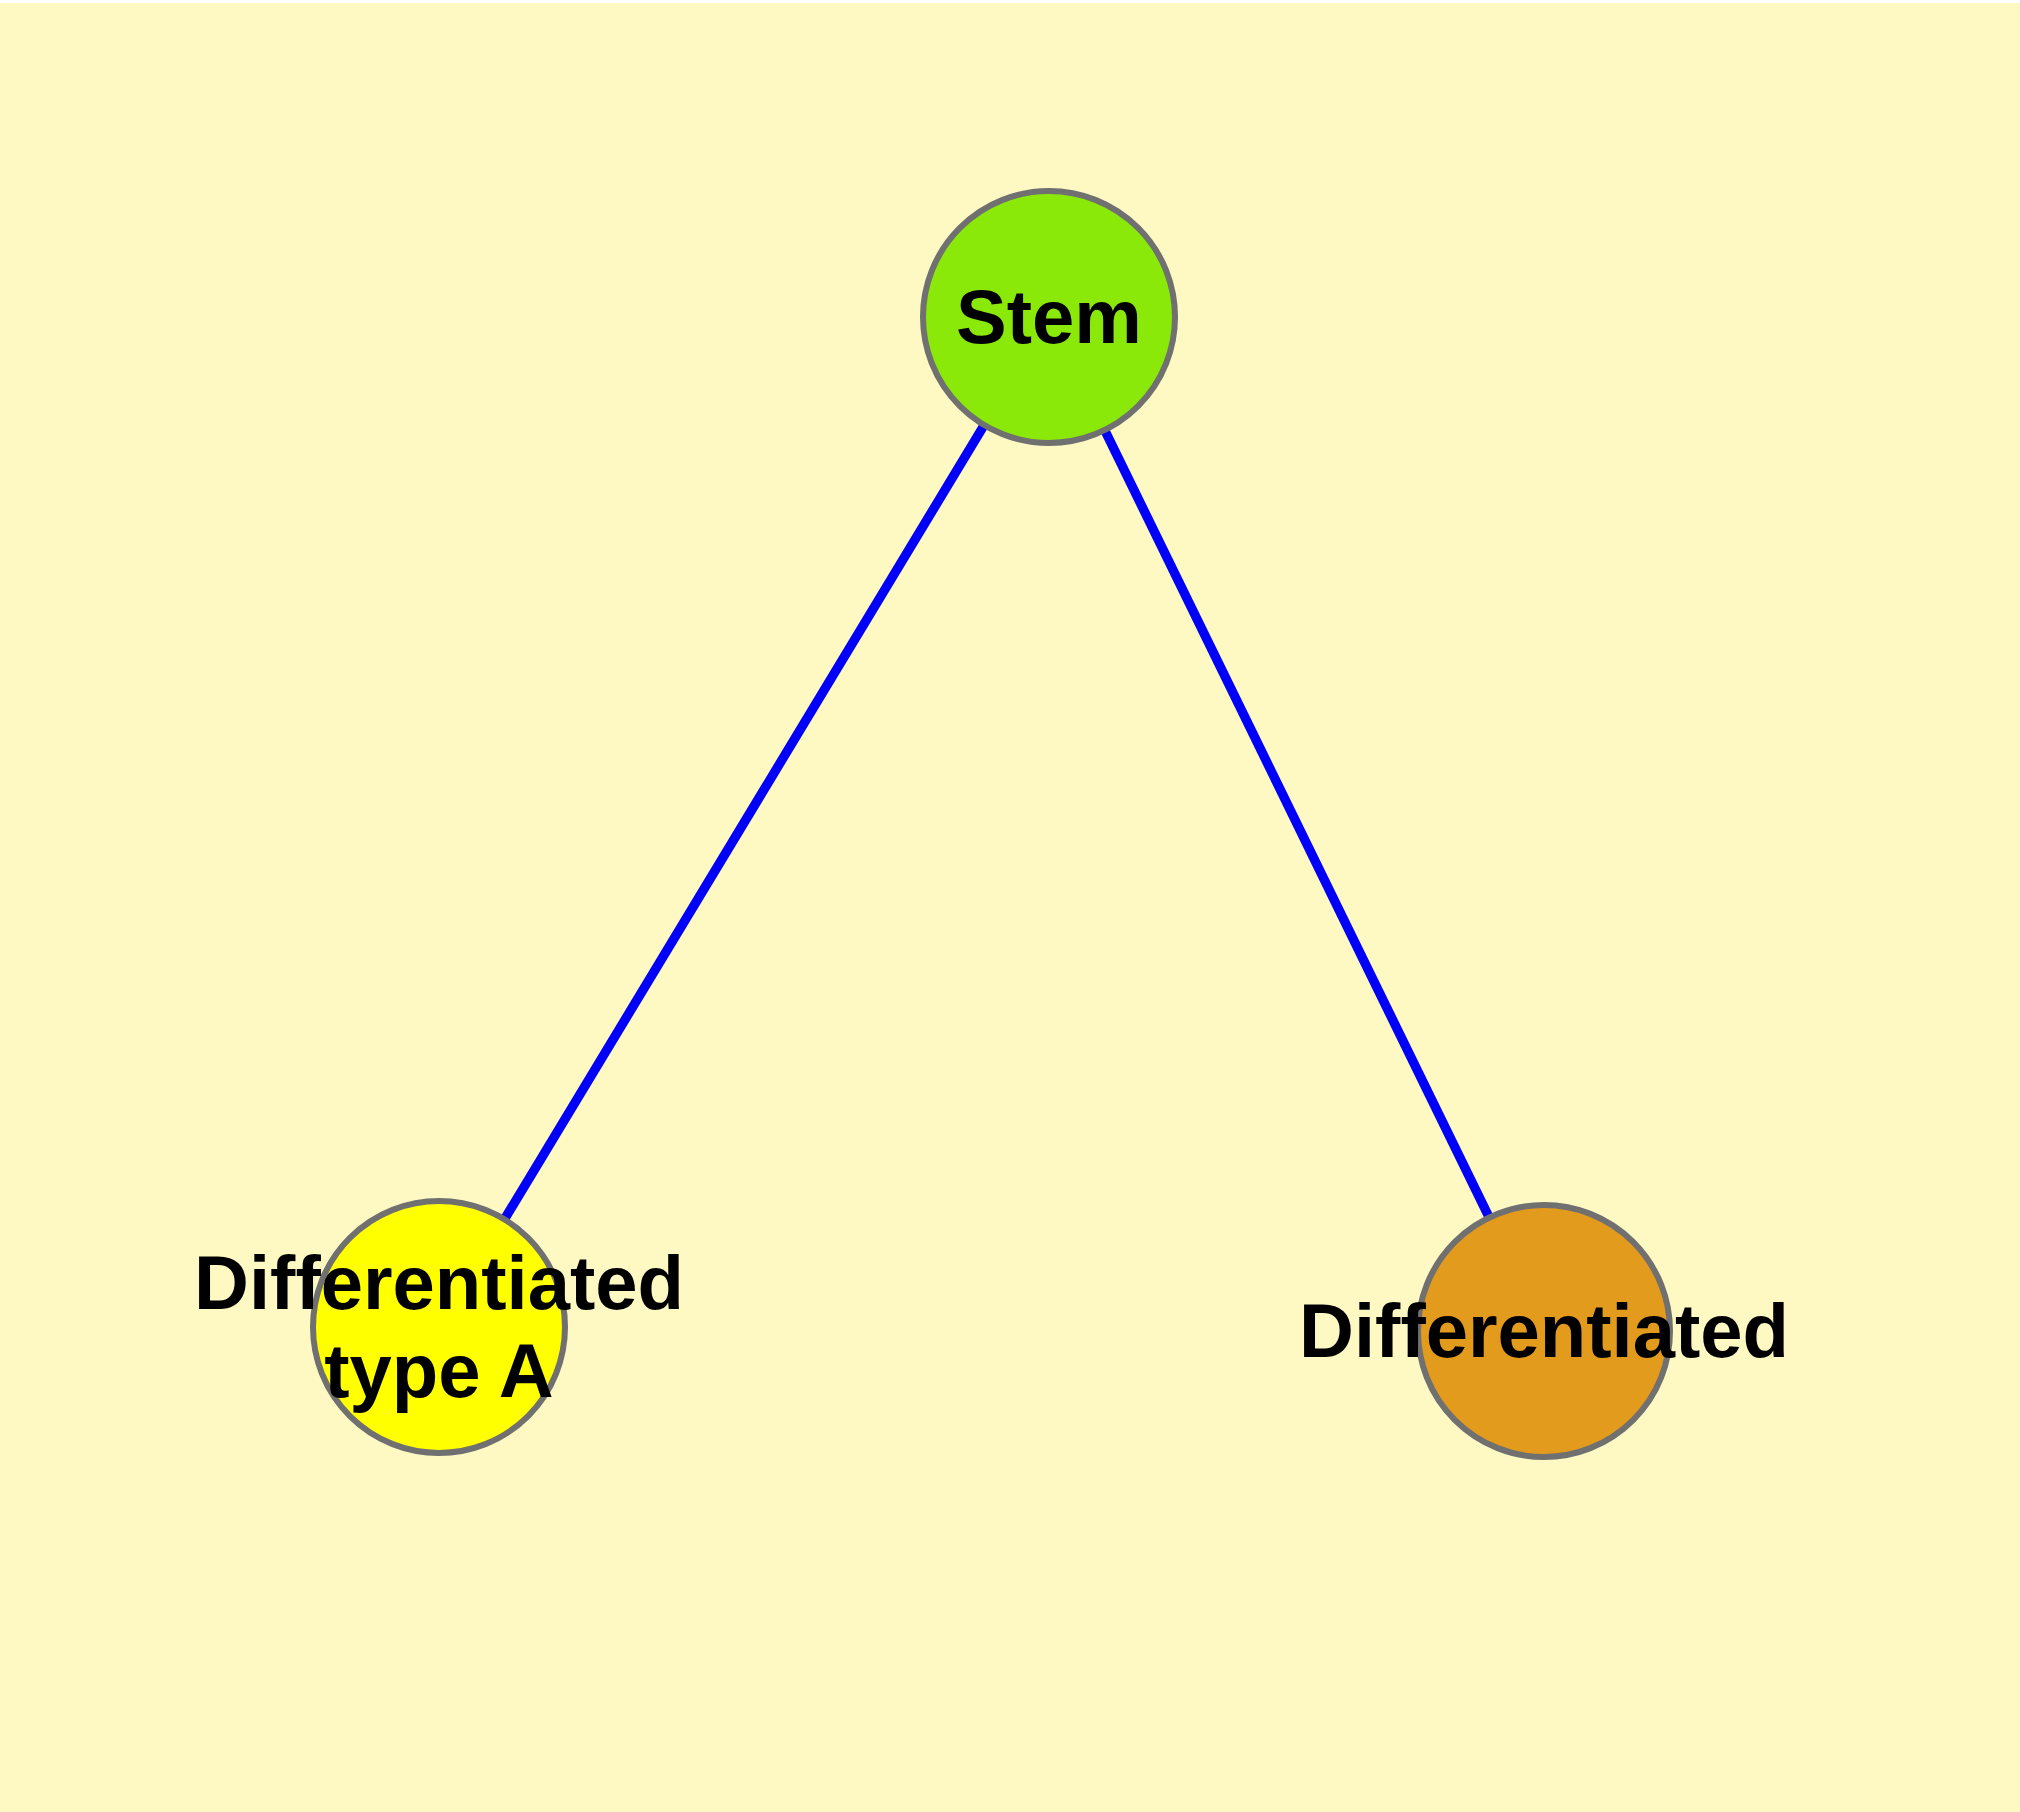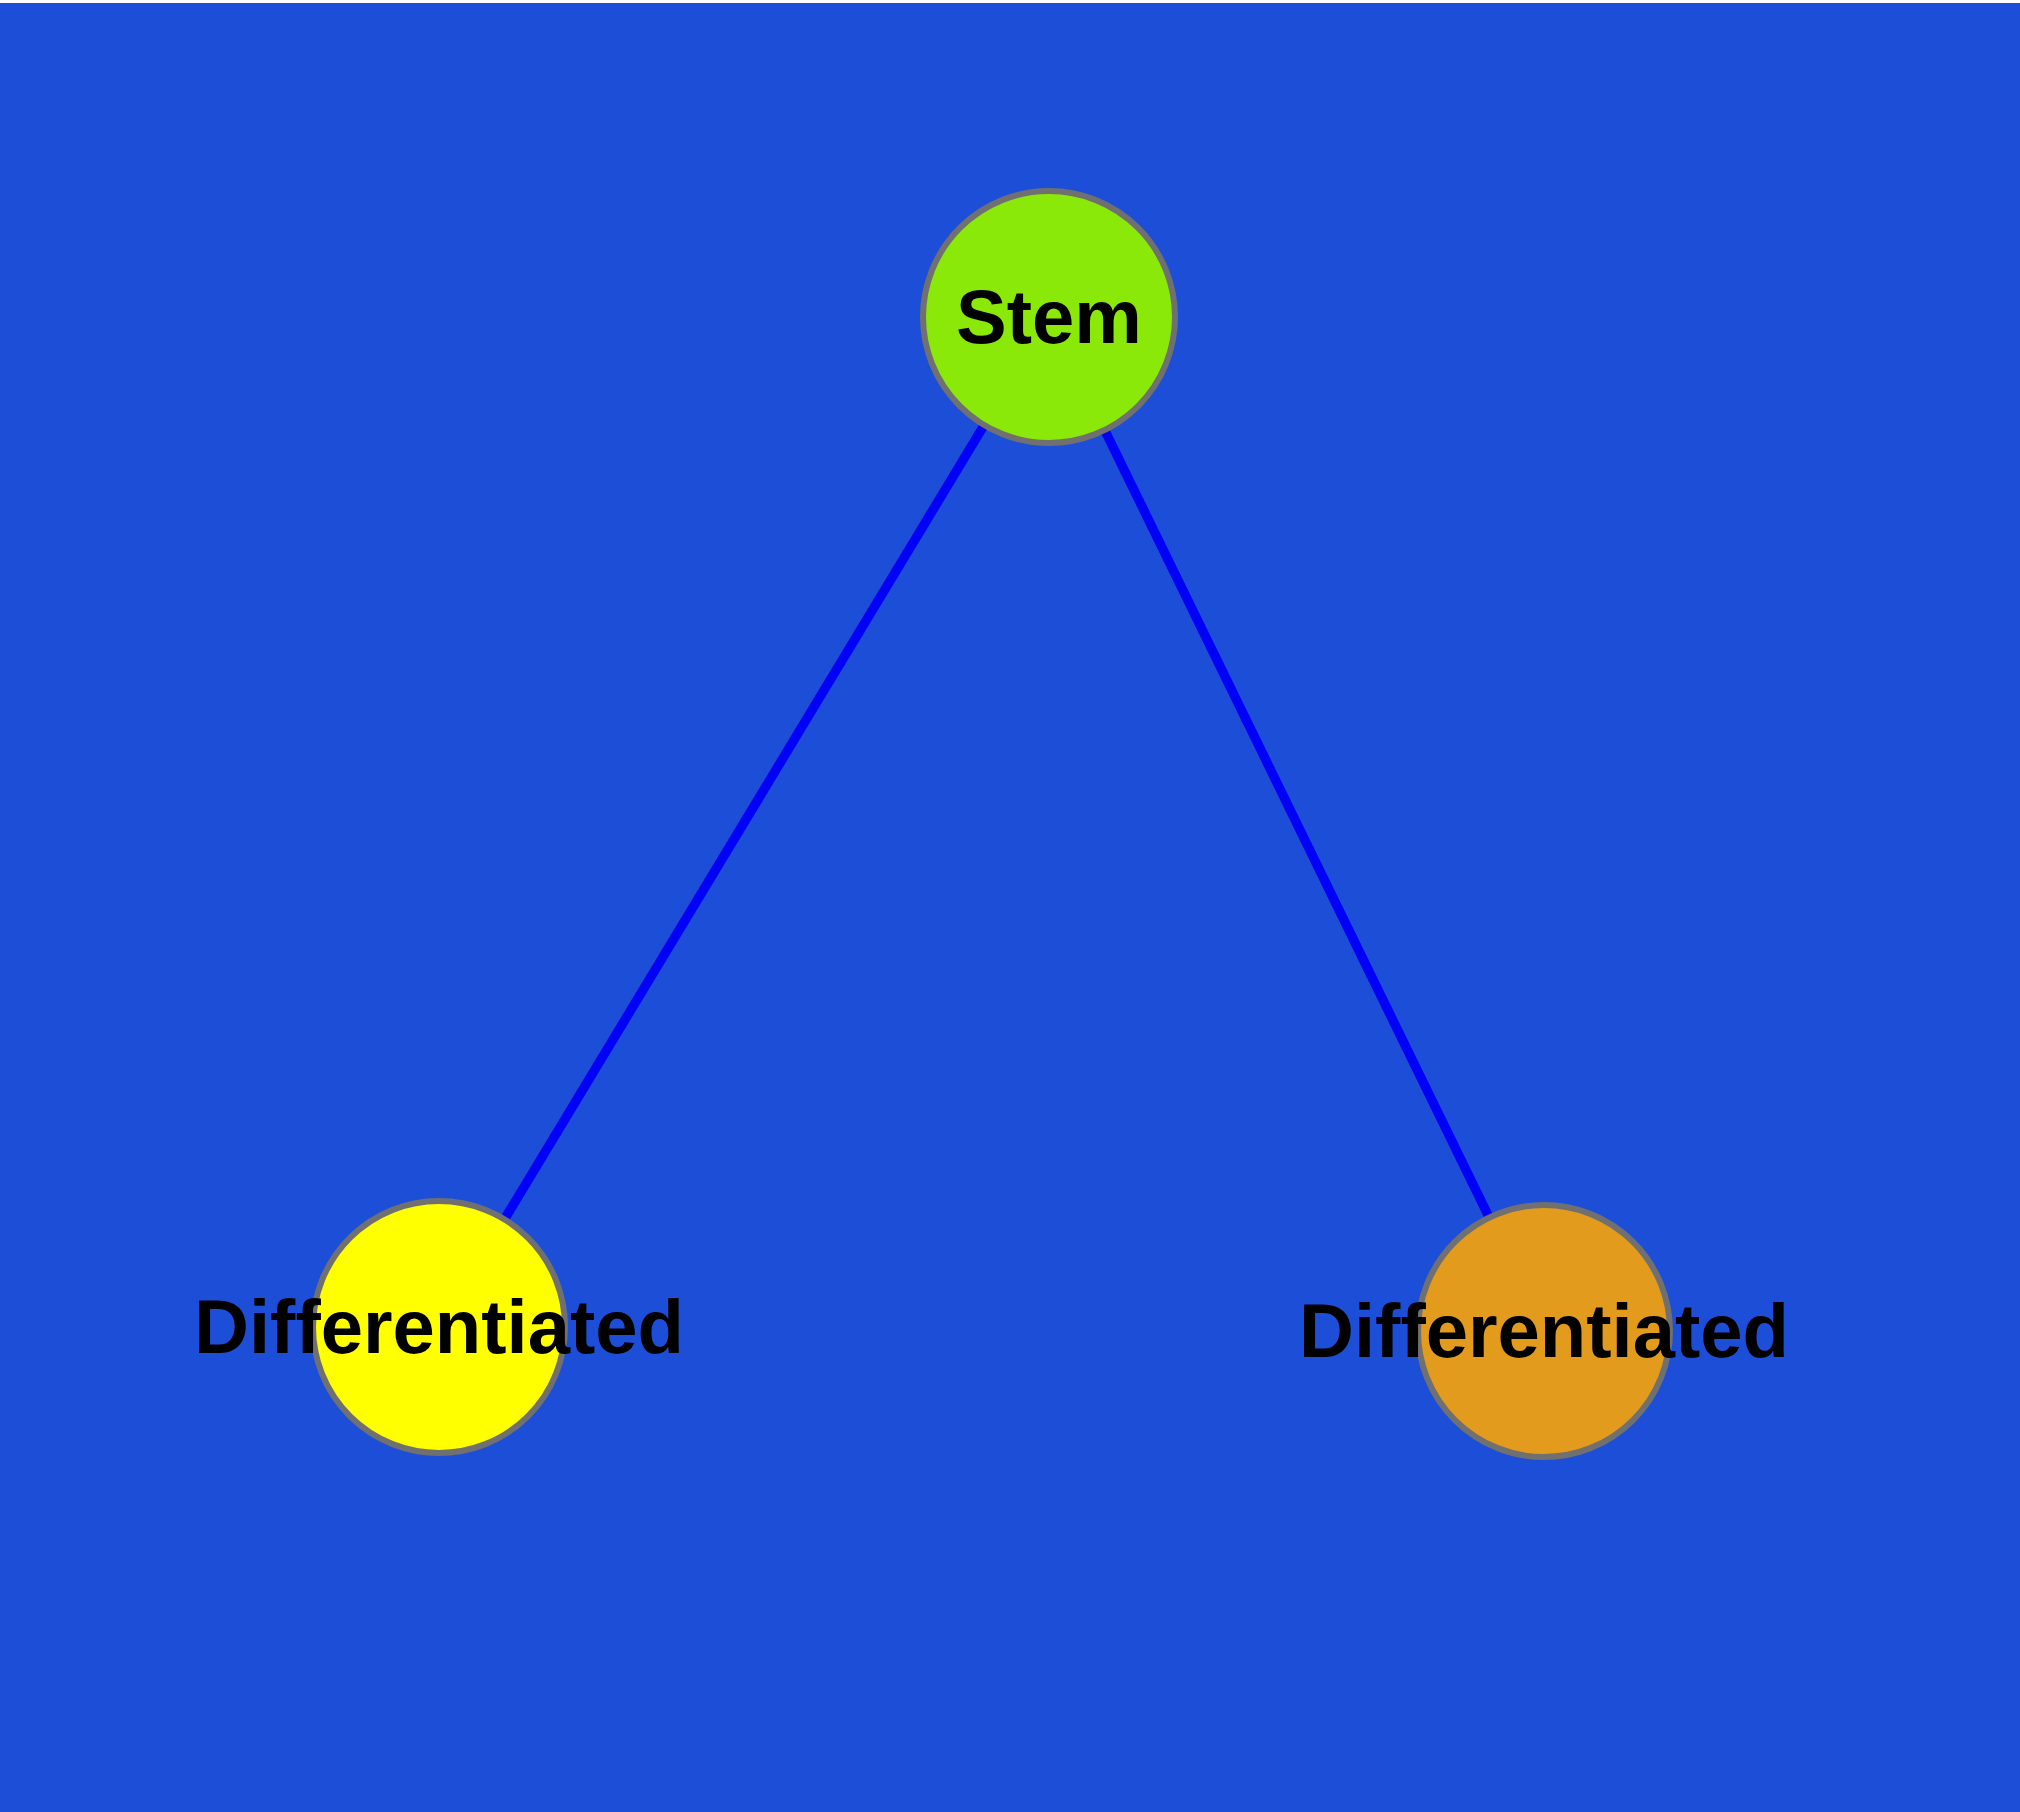--- a/index.html
+++ b/index.html
@@ -45,37 +45,38 @@
     line-height: 1.16;
     color: #000000;
   }
   .node-label .line {
     display: block;
   }
 </style>
 </head>
 <body>
 
-<div id="canvas" style="background: #1d4ed8;">
+<div id="canvas" style="background: #fef9c3;">
   <div id="top-strip" style="background: rgb(255, 255, 255);"></div>
 
   <svg id="edge-layer" xmlns="http://www.w3.org/2000/svg" viewBox="0 0 2384 2138" width="2021" height="1812">
     <line id="edge-0" class="edge" x1="1238" y1="374" x2="518" y2="1566" stroke="#0000F8" stroke-width="11"></line>
     <line id="edge-1" class="edge" x1="1238" y1="374" x2="1822" y2="1570" stroke="#0000F8" stroke-width="11"></line>
   </svg>
 
   <div id="node-0" class="node-circle" style="left: 920px; top: 188px; width: 258px; height: 258px; background: rgb(139, 233, 10); border-color: rgb(112, 112, 112); border-width: 6.8px;"></div>
   <div id="node-1" class="node-circle" style="left: 310px; top: 1198px; width: 258px; height: 258px; background: rgb(255, 255, 0); border-color: rgb(112, 112, 112); border-width: 6.8px;"></div>
   <div id="node-2" class="node-circle" style="left: 1415px; top: 1202px; width: 258px; height: 258px; background: rgb(227, 155, 30); border-color: rgb(112, 112, 112); border-width: 6.8px;"></div>
 
   <div id="label-0" class="node-label" style="left: 1049px; top: 317px; color: rgb(0, 0, 0);">
     <span class="line">Stem</span>
   </div>
 
   <div id="label-1" class="node-label" style="left: 439px; top: 1327px; color: rgb(0, 0, 0);">
     <span class="line">Differentiated</span>
+    <span class="line">type A</span>
   </div>
 
   <div id="label-2" class="node-label" style="left: 1544px; top: 1331px; color: rgb(0, 0, 0);">
     <span class="line">Differentiated</span>
   </div>
 </div>
 
 
 </body></html>

